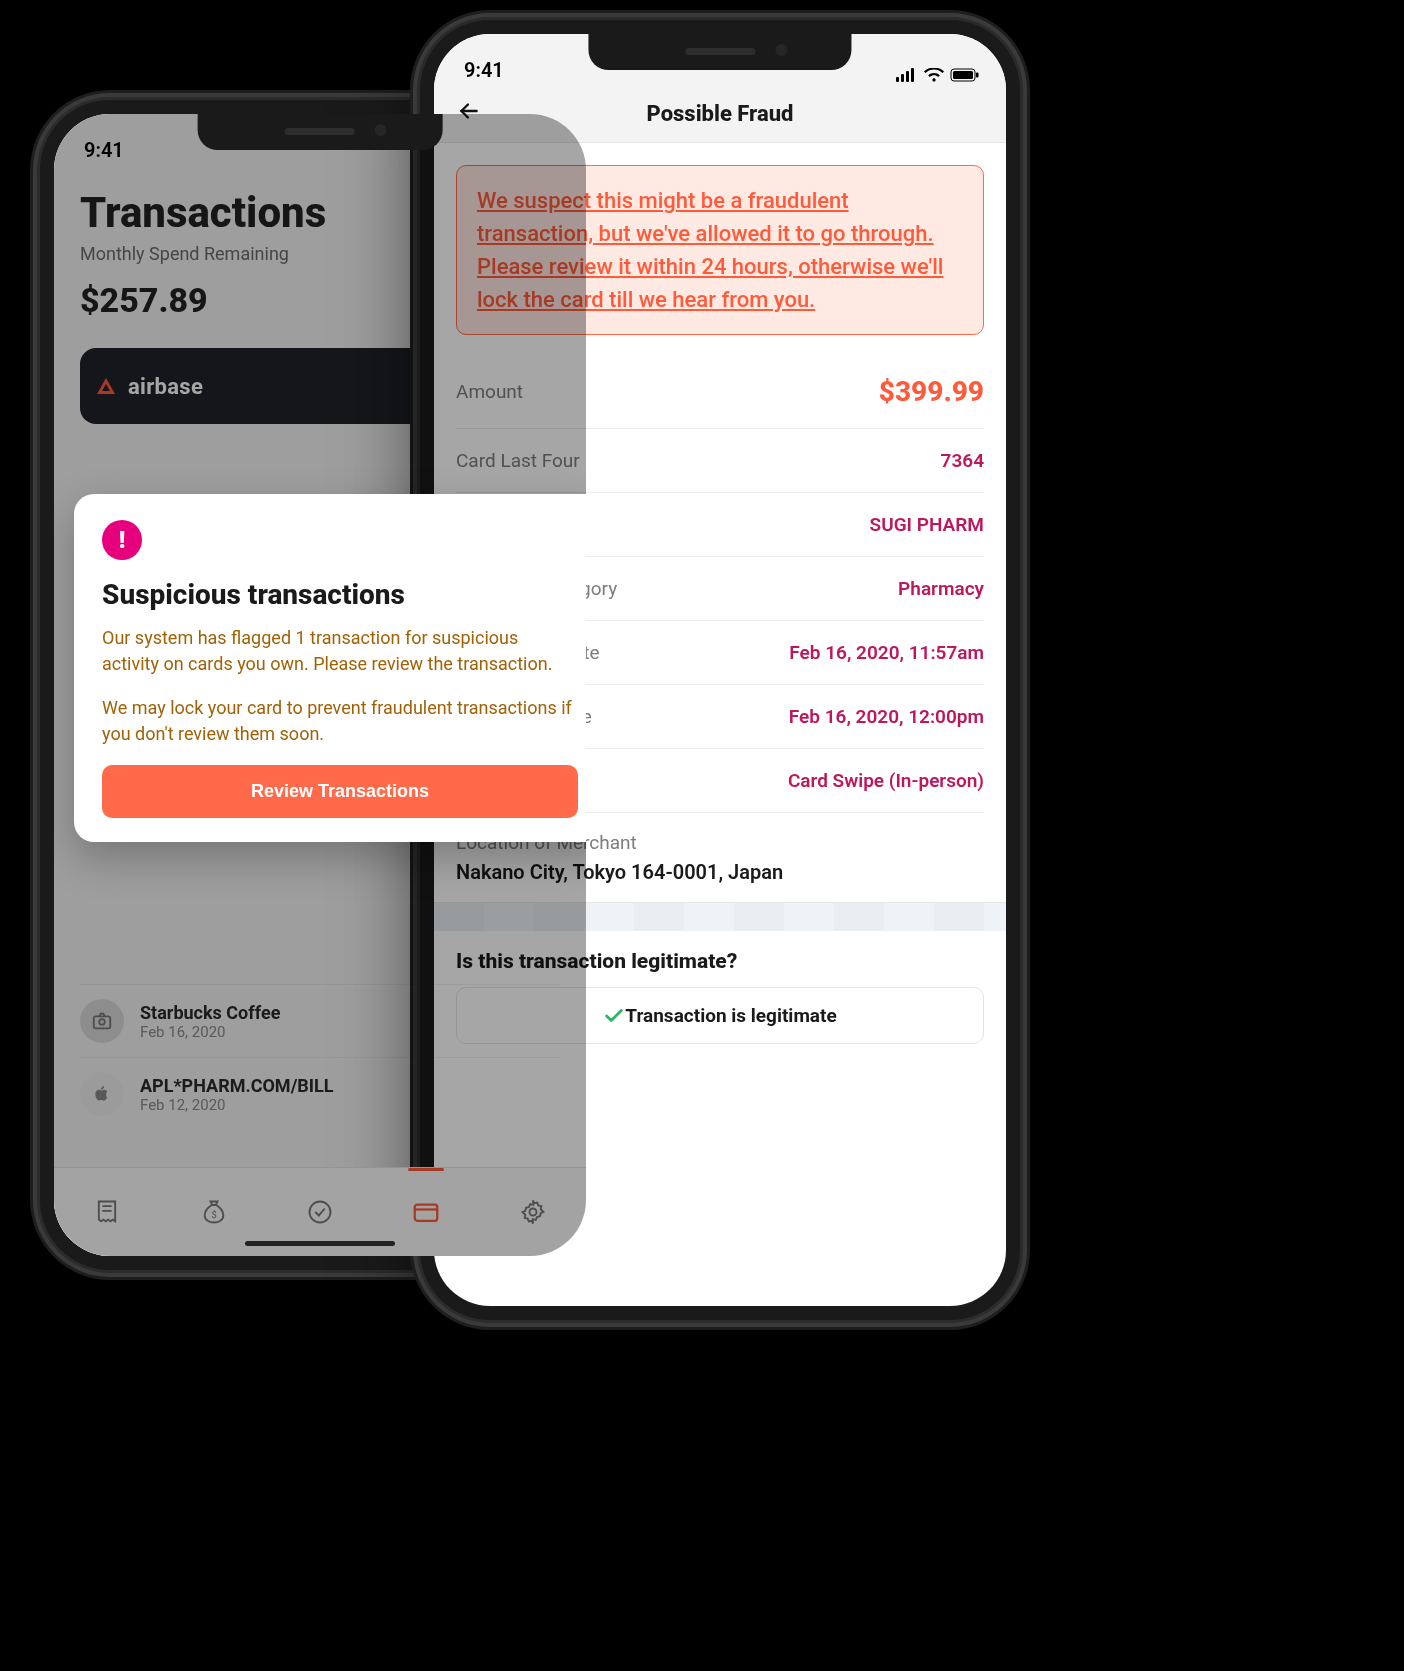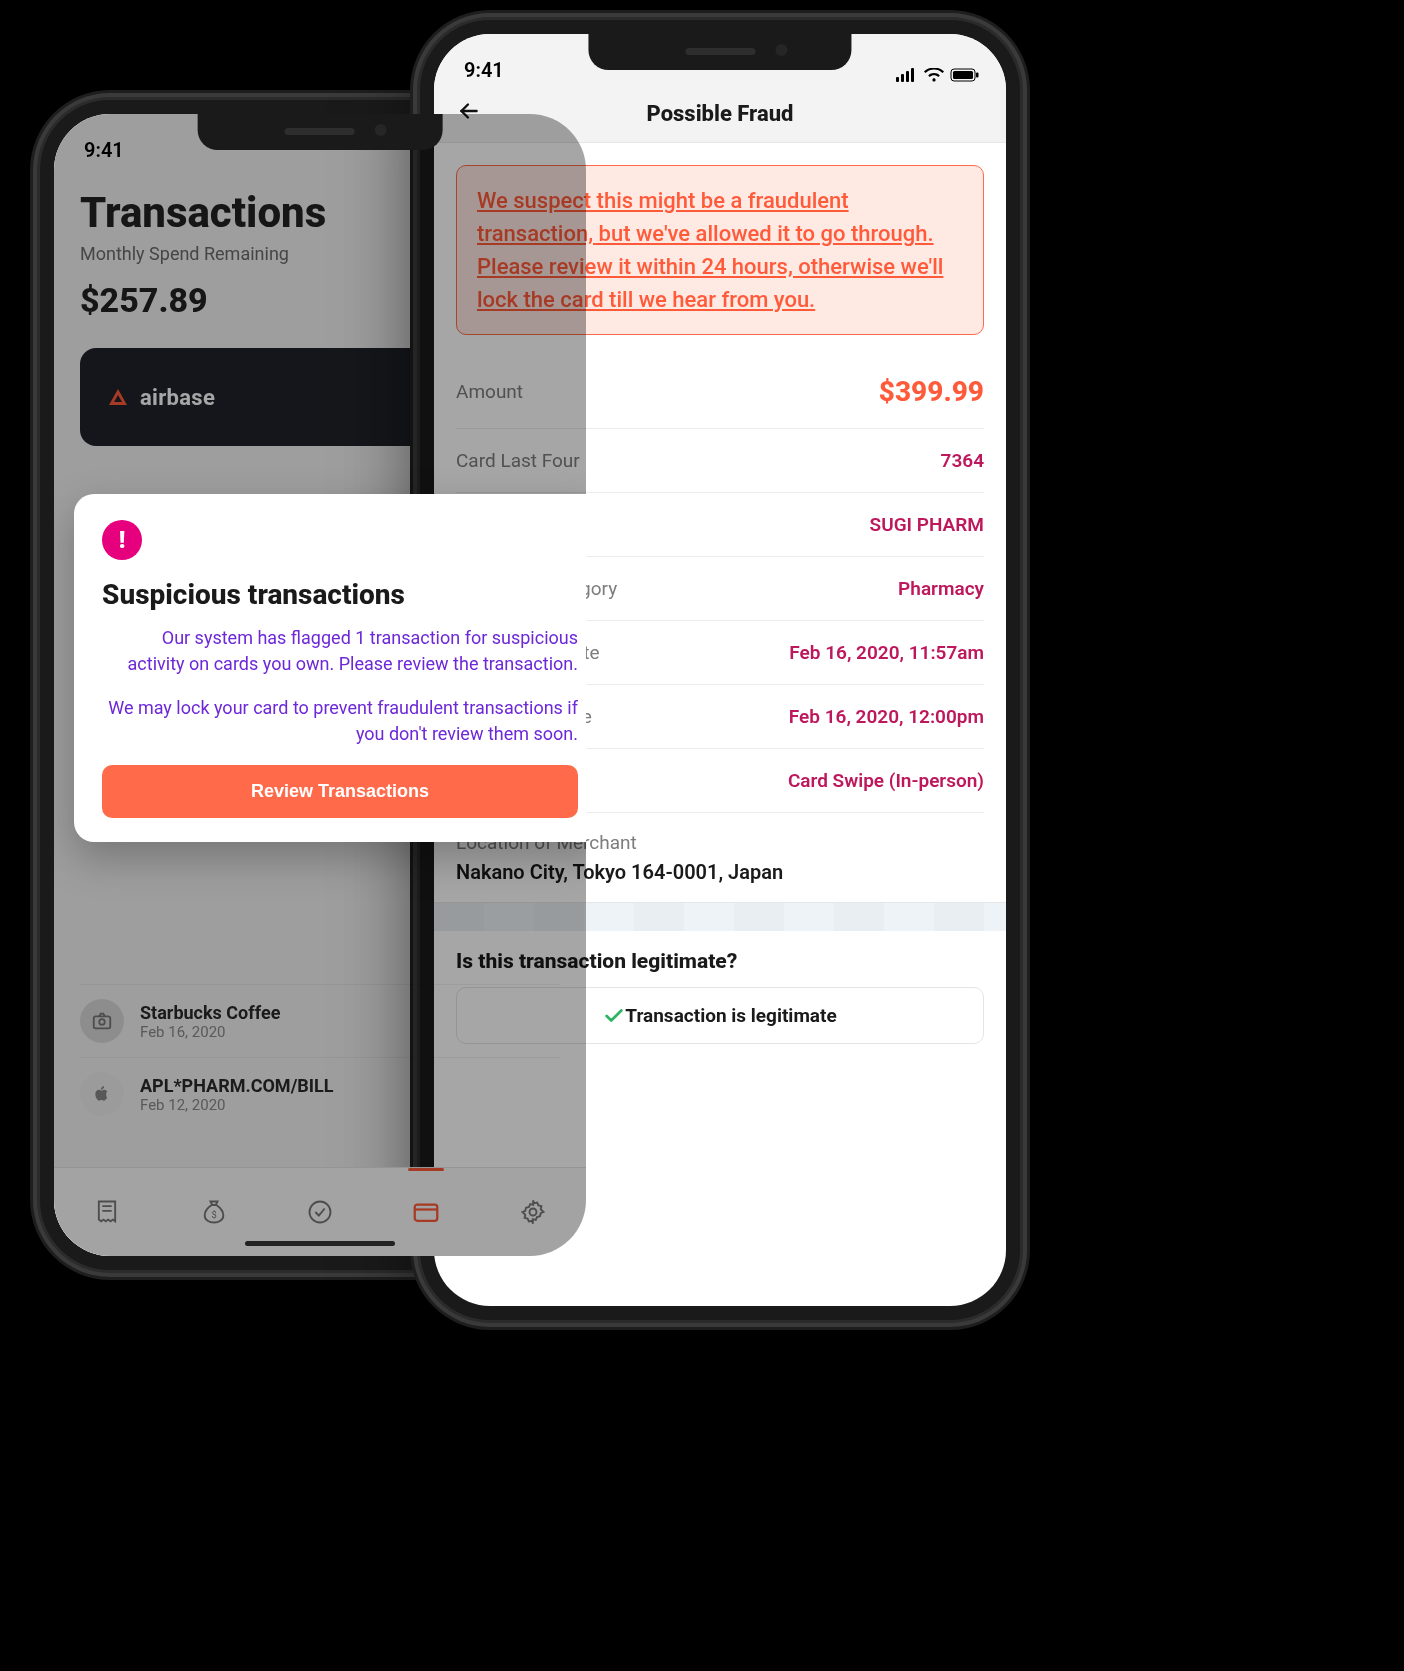--- a/index.html
+++ b/index.html
@@ -74,39 +74,39 @@
   .statusbar svg{display:block;}
 
   
   .left-screen{position:relative;height:100%;background:#f3f3f3;}
   .left-dim{position:absolute;inset:0;background:var(--dim-overlay);z-index:5;}
   .l-content{position:relative;padding:10px 26px 0;}
   .l-title{font-size:42px;font-weight:800;color:#222;margin:14px 0 6px;}
   .l-sub{font-size:18px;color:#6b6b6b;margin-bottom:16px;}
   .l-amt{font-size:34px;font-weight:800;color:#222;}
   .l-card{
-    margin-top:28px;background:#20232a;border-radius:16px;height:98px;
-    display:flex;align-items:center;padding:0 26px;color:#fff;gap:10px;
+    margin-top:28px;background:#20232a;border-radius:16px;height:76px;
+    display:flex;align-items:center;padding:0 14px;color:#fff;gap:10px;
   }
   .l-card svg{flex:none;}
   .l-card .brand{font-size:22px;font-weight:700;letter-spacing:.3px;}
 
   
   .modal{
     position:absolute;z-index:10;left:20px;right:-20px;top:380px;
     background:#fff;border-radius:20px;padding:26px 28px 24px;
     box-shadow:0 16px 40px rgba(0,0,0,.25);
   }
   .alert-dot{
     width:40px;height:40px;border-radius:50%;background:var(--pink);
     display:flex;align-items:center;justify-content:center;color:#fff;
     font-weight:900;font-size:24px;margin-bottom:18px;
   }
   .modal h2{font-size:28px;font-weight:800;margin:0 0 14px;color:#1a1a1a;}
-  .modal p{font-size:18px;line-height:1.45;color:#6d28d9;margin:0 0 18px;text-align:right;}
+  .modal p{font-size:18px;line-height:1.45;color:#a16207;margin:0 0 18px;}
   .primary-btn{
     display:block;width:100%;text-align:center;
     background:var(--accent);color:#fff;font-weight:700;font-size:18px;
     border:none;border-radius:10px;padding:16px 0;cursor:pointer;
   }
 
   
   .l-rows{position:absolute;left:26px;right:26px;top:870px;z-index:2;}
   .l-row{display:flex;align-items:center;gap:16px;padding:14px 0;border-top:1px solid rgba(0,0,0,.05);}
   .l-row .icon{width:44px;height:44px;border-radius:50%;background:#d9d9d9;display:flex;align-items:center;justify-content:center;color:#7a7a7a;}

